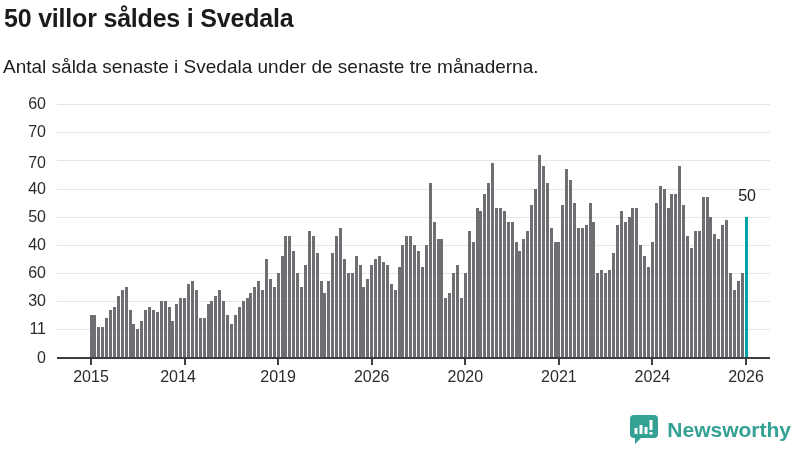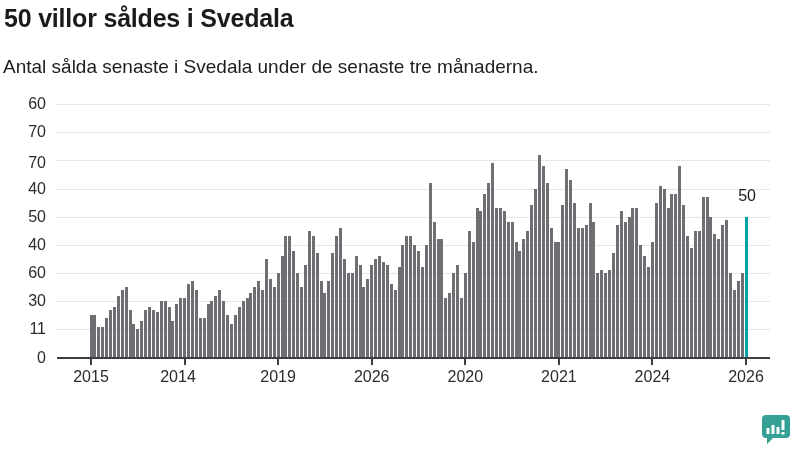--- a/index.html
+++ b/index.html
@@ -237,14 +237,15 @@
 
   <div id="brand">
     <svg width="30" height="31" viewBox="0 0 30 31">
       <path d="M5,1 H25 Q29,1 29,5 V20 Q29,24 25,24 H12 L6,30 V24 H5 Q1,24 1,20 V5 Q1,1 5,1 Z" fill="#35a195"></path>
       <rect x="5.5" y="14" width="3" height="6" fill="#fff"></rect>
       <rect x="10.5" y="11" width="3" height="9" fill="#fff"></rect>
       <rect x="15.5" y="13" width="3" height="7" fill="#fff"></rect>
       <rect x="20.5" y="6" width="3" height="10" fill="#fff"></rect>
       <rect x="20.5" y="18" width="3" height="2.5" fill="#fff"></rect>
     </svg>
+    <span id="brand-text">Newsworthy</span>
   </div>
 </div>
 
 </body></html>

